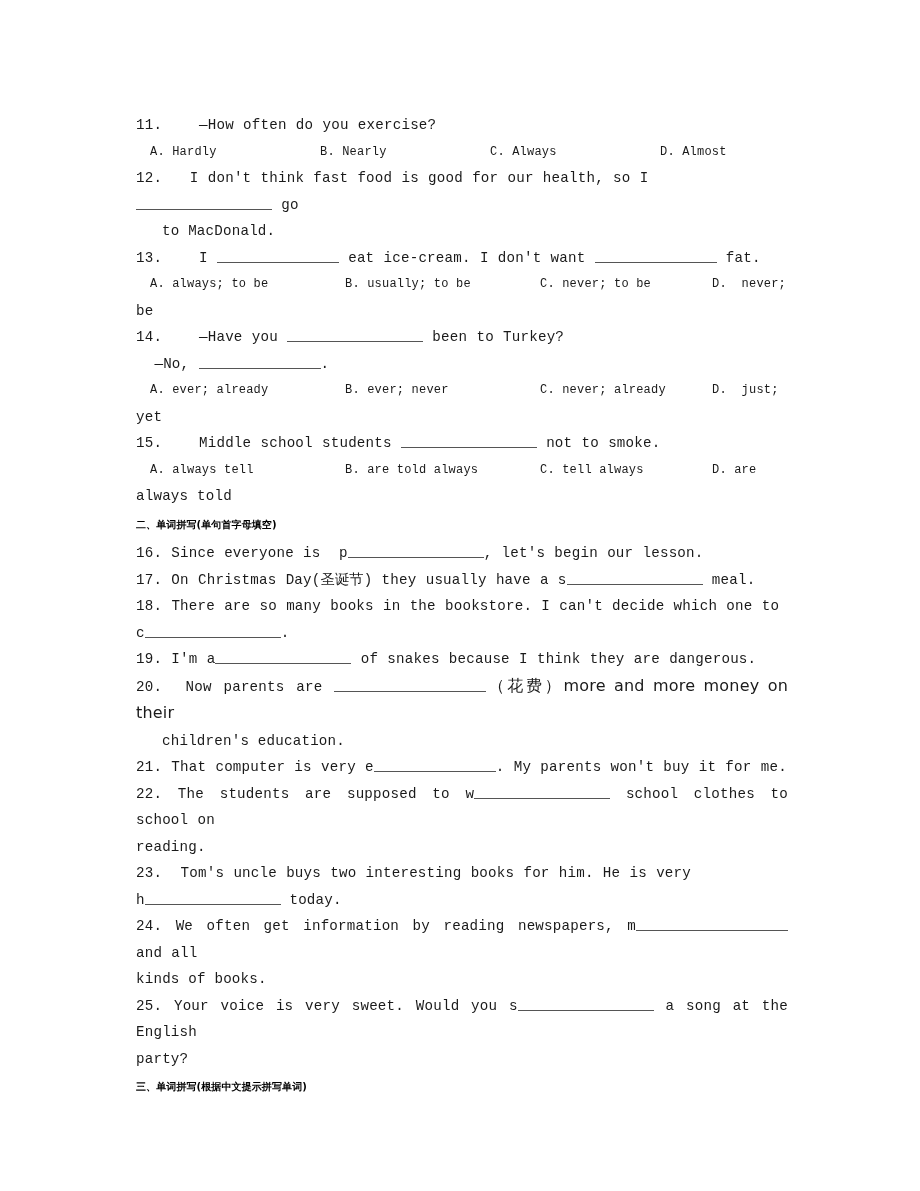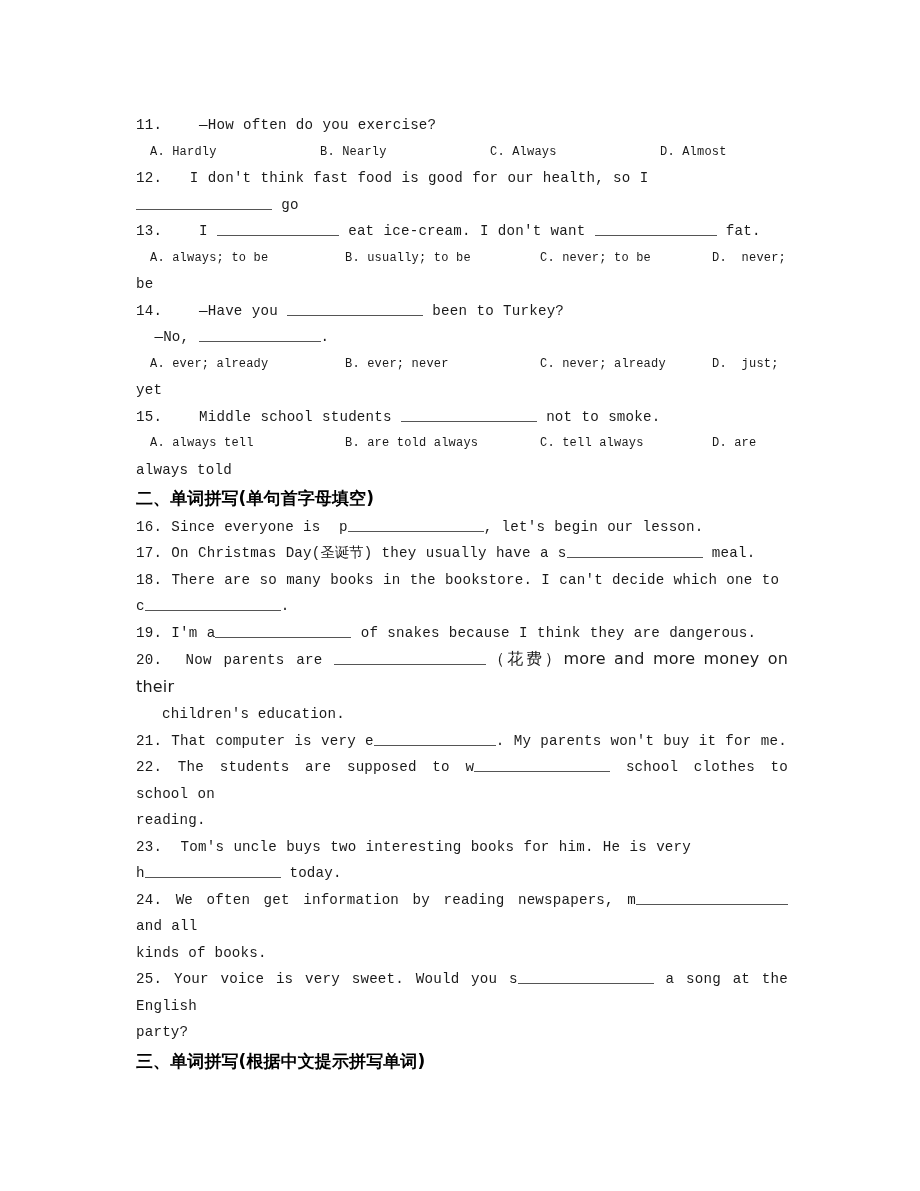--- a/index.html
+++ b/index.html
@@ -62,21 +62,21 @@
     line-height: 26.5px;
     letter-spacing: 0.2px;
     margin: 0;
     white-space: pre-wrap;
   }
   .cont.indent { padding-left: 26px; }
 
   
   .section-head {
     font-family: "DejaVu Sans", "Liberation Sans", sans-serif;
-    font-size: 17px;
+    font-size: 10px;
     font-weight: bold;
     line-height: 26.5px;
     margin: 2px 0 2px 0;
     letter-spacing: 0.1px;
     color: #000;
   }
 
   
   .blank {
     display: inline-block;
@@ -101,20 +101,21 @@
 <div class="page">
   <div class="doc">
 
     <div>
       <p class="q"><span class="num">11.</span>    <span>—How often do you exercise?</span></p>
       <p class="opts spread"><span class="ow">A. Hardly</span><span class="ow">B. Nearly</span><span class="ow">C. Always</span><span>D. Almost</span></p>
     </div>
 
     <div>
       <p class="q"><span class="num">12.</span>   <span>I don't think fast food is good for our health, so I </span><span class="blank b-lg"></span><span> go</span></p>
+      <p class="cont indent">to MacDonald.</p>
     </div>
 
     <div>
       <p class="q"><span class="num">13.</span>    <span>I </span><span class="blank b-md"></span><span> eat ice-cream. I don't want </span><span class="blank b-md"></span><span> fat.</span></p>
       <p class="opts spread"><span class="ow2">A. always; to be</span><span class="ow2">B. usually; to be</span><span class="ow3">C. never; to be</span><span>D.  never;</span></p>
       <p class="cont">be</p>
     </div>
 
     <div>
       <p class="q"><span class="num">14.</span>    <span>—Have you </span><span class="blank b-lg"></span><span> been to Turkey?</span></p>

